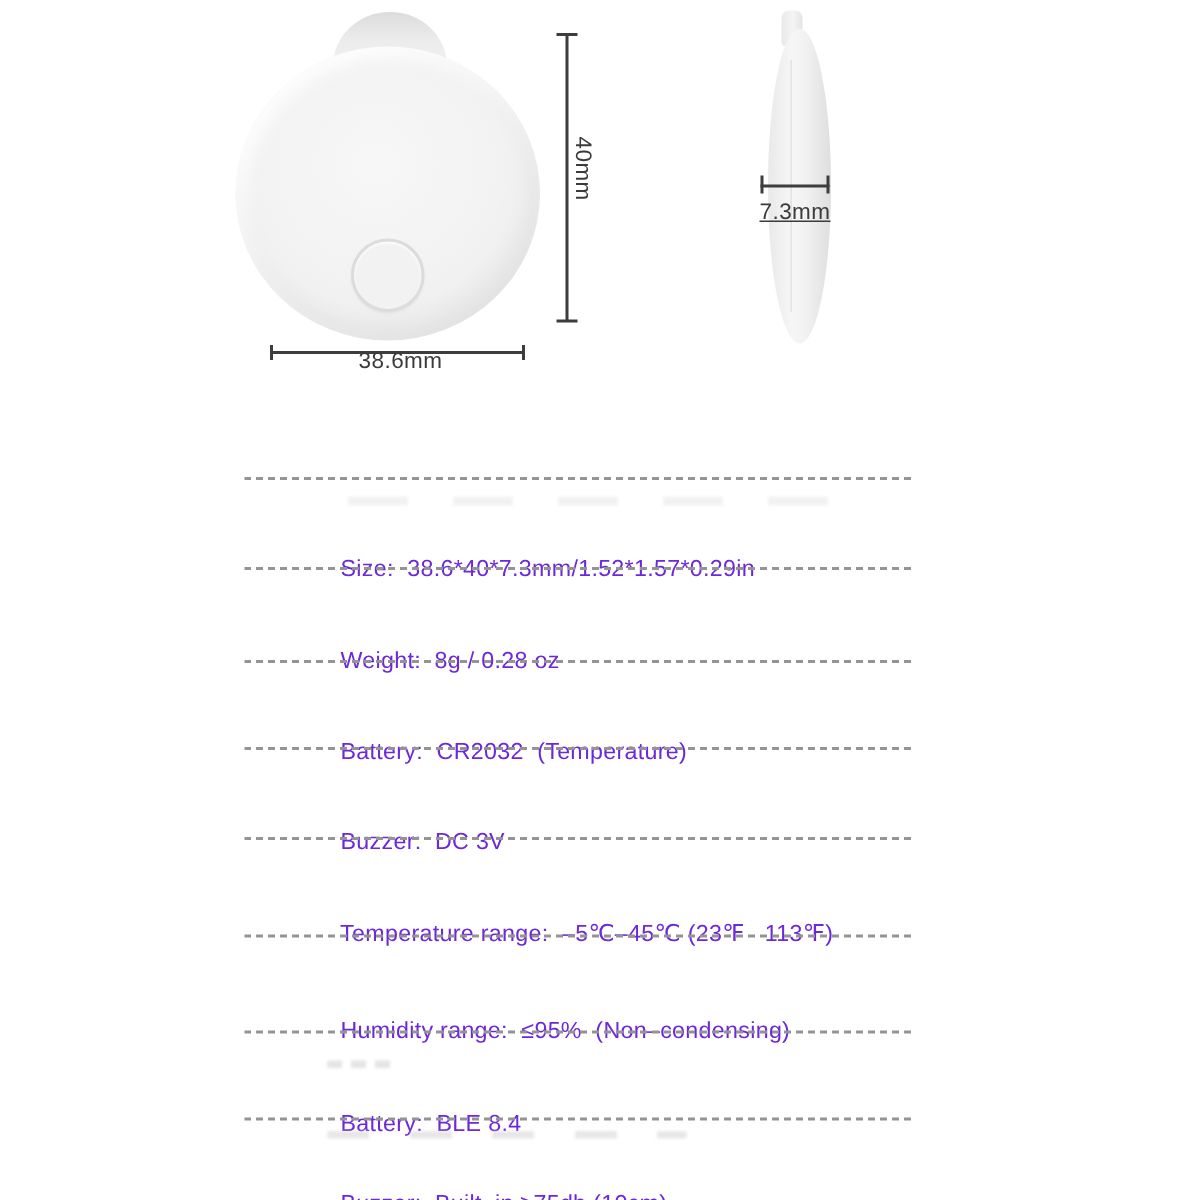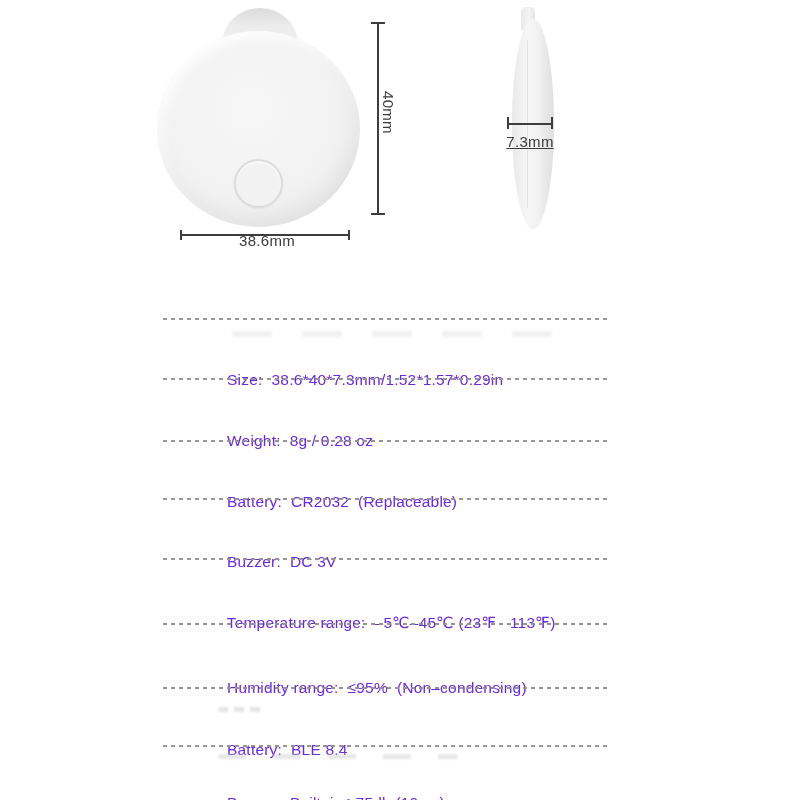--- a/index.html
+++ b/index.html
@@ -113,21 +113,21 @@
   <span>Size:</span><span class="val">38.6*40*7.3mm/1.52*1.57*0.29in</span>
 </div>
 
 <div class="abs spec-dash" style="top:378px"></div>
 <div class="abs spec-text" style="top:411px">
   <span>Weight:</span><span class="val">8g / 0.28 oz</span>
 </div>
 
 <div class="abs spec-dash" style="top:440px"></div>
 <div class="abs spec-text" style="top:472px">
-  <span>Battery:</span><span class="val">CR2032  (Replaceable)</span>
+  <span>Battery:</span><span class="val">CR2032  (Temperature)</span>
 </div>
 
 <div class="abs spec-dash" style="top:498px"></div>
 <div class="abs spec-text" style="top:532px">
   <span>Buzzer:</span><span class="val">DC 3V</span>
 </div>
 
 <div class="abs spec-dash" style="top:558px"></div>
 <div class="abs spec-text" style="top:593px">
   <span>Temperature range:</span><span class="val">–5℃–45℃ (23℉   113℉)</span>

